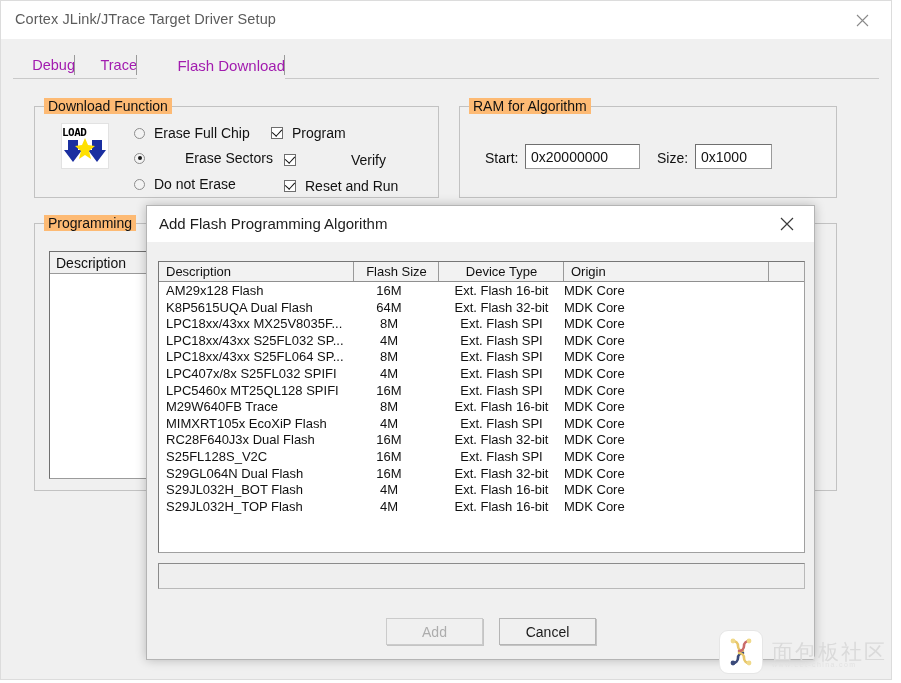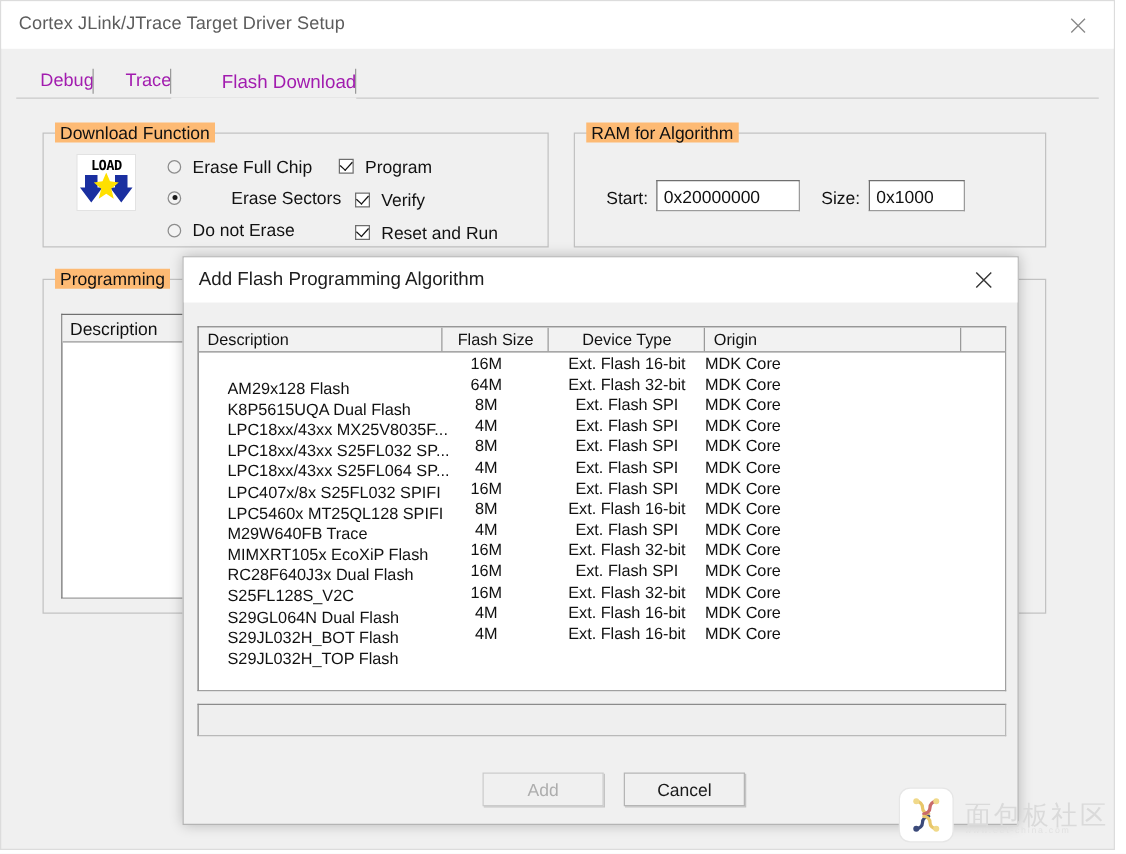--- a/index.html
+++ b/index.html
@@ -66,21 +66,21 @@
   #grp-download{left:33px;top:105px;width:405px;height:92px;}
   #grp-ram{left:458px;top:105px;width:378px;height:92px;}
   #grp-programming{left:33px;top:222px;width:803px;height:268px;}
 
   
   #load-icon{
     position:absolute;left:60px;top:122px;width:48px;height:46px;
     background:#ffffff;border:1px solid #e2e2e2;box-sizing:border-box;
   }
   #load-icon .load-text{
-    position:absolute;left:0;right:0;top:2px;text-align:center;
+    position:absolute;left:0;right:0;top:2px;text-align:left;
     font-family:"DejaVu Sans Mono","Liberation Mono",monospace;
     font-size:11px;font-weight:bold;color:#000;letter-spacing:-.5px;
   }
 
   
   .radio-row,.check-row{
     position:absolute;display:flex;align-items:center;white-space:nowrap;
     font-size:14px;color:#111;
   }
   .radio-mark{
@@ -163,21 +163,21 @@
   }
   #th-desc{left:0;width:195px;padding-left:7px;}
   #th-size{left:195px;width:85px;justify-content:center;}
   #th-type{left:280px;width:125px;justify-content:center;}
   #th-origin{left:405px;width:205px;padding-left:7px;}
   #th-pad{left:610px;width:37px;}
 
   #rows{position:absolute;left:0;top:21px;right:0;}
   .row{position:relative;height:16.6px;font-size:13px;color:#111;}
   .row .c-desc{
-    position:absolute;left:23px;top:0;width:188px;white-space:nowrap;overflow:hidden;margin-top:20px;
+    position:absolute;left:7px;top:0;width:188px;white-space:nowrap;overflow:hidden;
   }
   .row .c-size{
     position:absolute;left:195px;top:0;width:70px;text-align:center;
   }
   .row .c-type{
     position:absolute;left:280px;top:0;width:125px;text-align:center;
   }
   .row .c-origin{position:absolute;left:405px;top:0;white-space:nowrap;}
 
   #bottom-field{
@@ -269,21 +269,21 @@
   </div>
   <div class="radio-row" style="left:133px;top:175px;">
     <span class="radio-mark"></span>
     <span>Do not Erase</span>
   </div>
 
   <div class="check-row checked" style="left:270px;top:124px;">
     <span class="check-mark"></span>
     <span>Program</span>
   </div>
-  <div class="check-row checked" style="left:283px;top:151px;">
+  <div class="check-row checked" style="left:283px;top:151px;gap:46px;">
     <span class="check-mark"></span>
     <span>Verify</span>
   </div>
   <div class="check-row checked" style="left:283px;top:177px;">
     <span class="check-mark"></span>
     <span>Reset and Run</span>
   </div>
 
   <div class="group" id="grp-ram">
     <div class="group-title">RAM for Algorithm</div>

